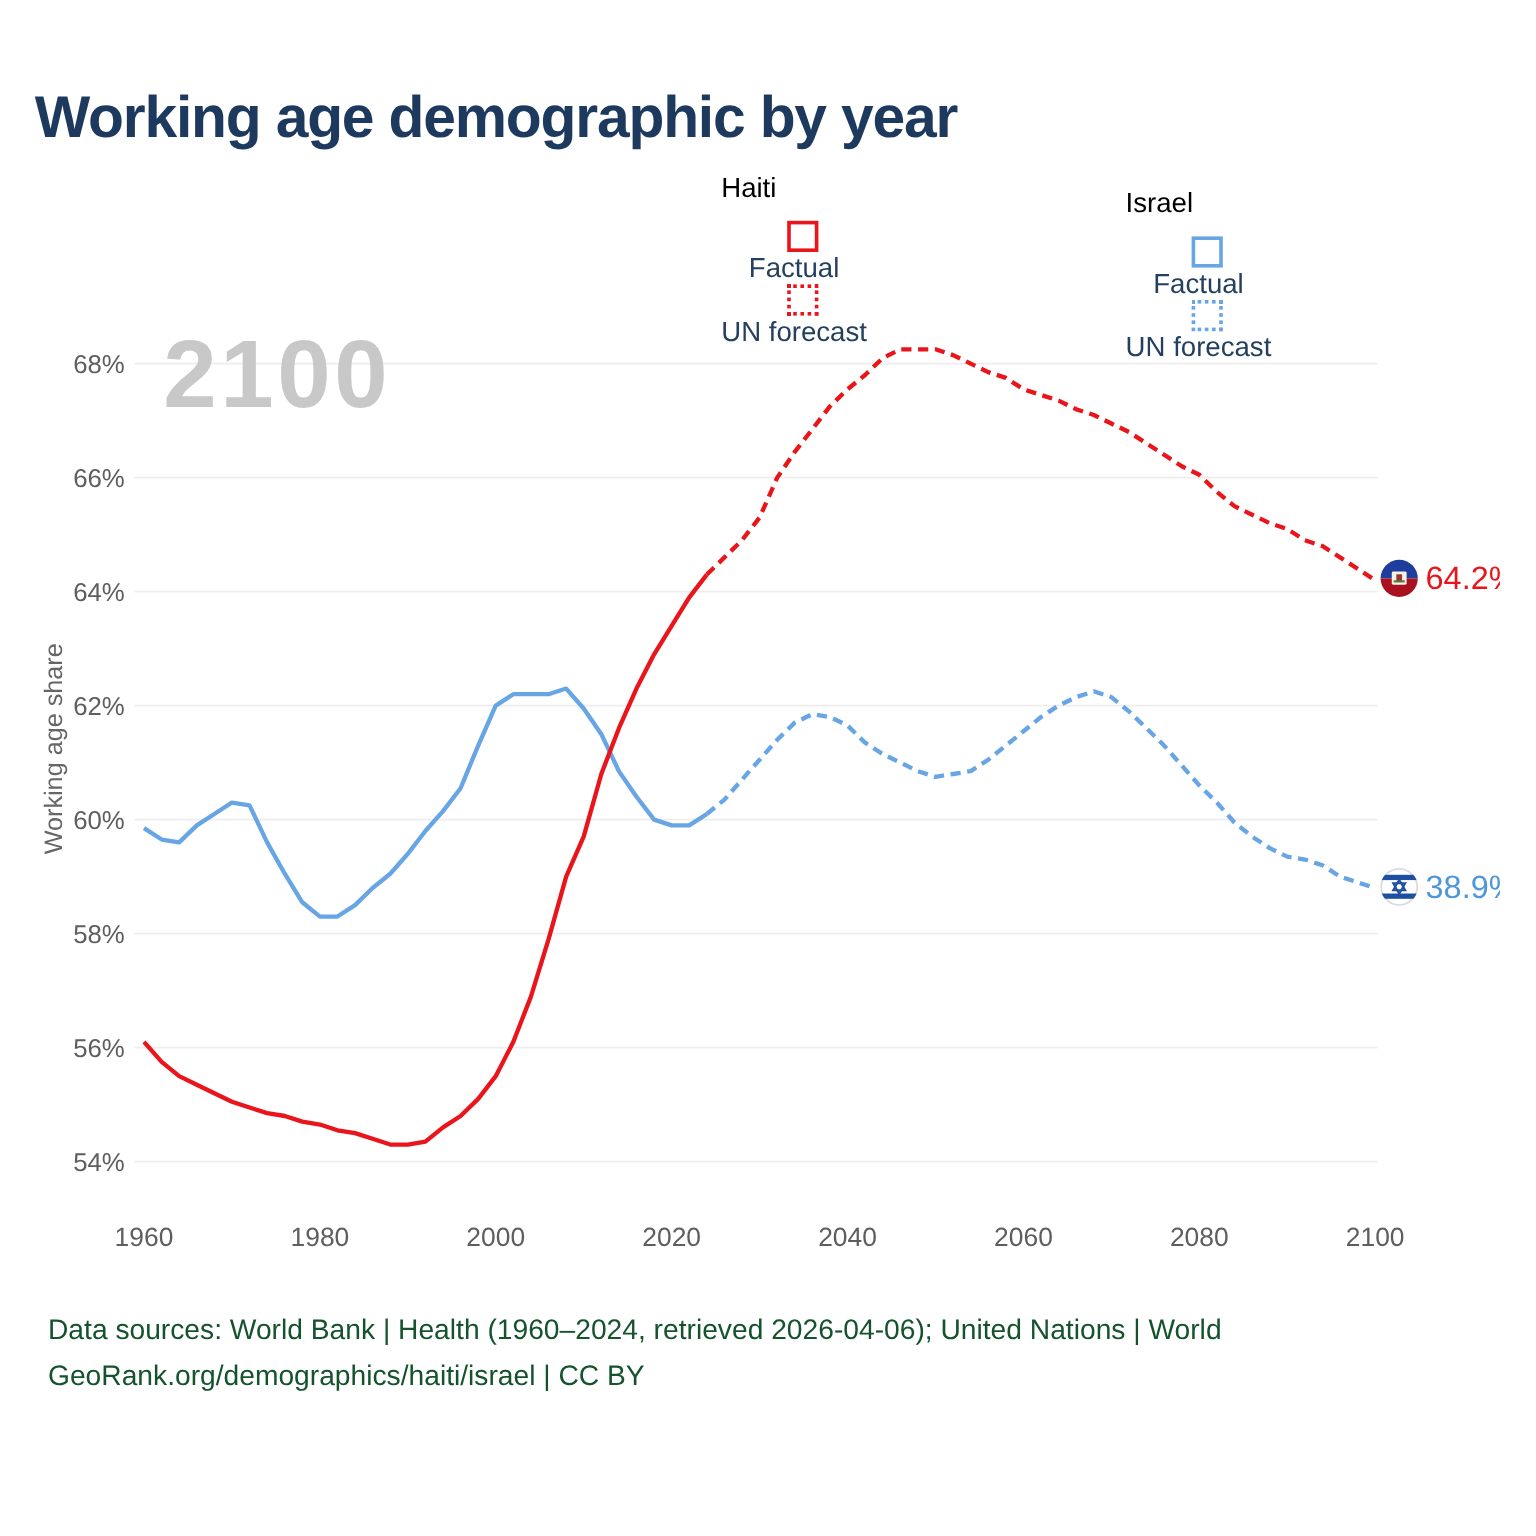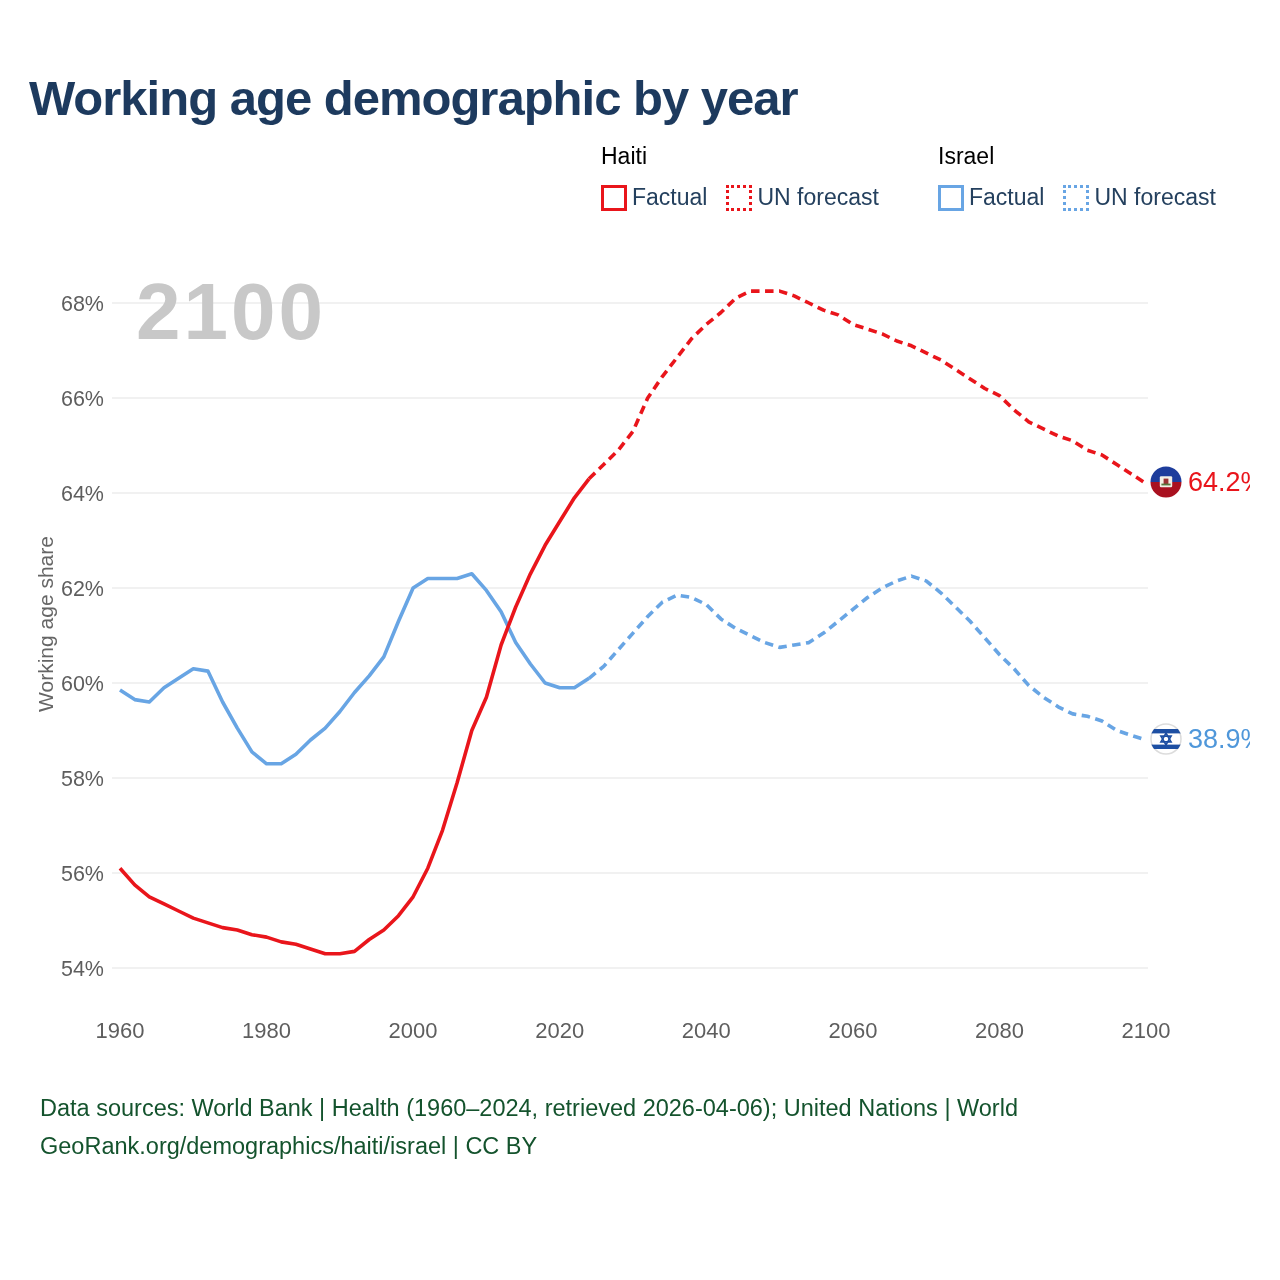--- a/index.html
+++ b/index.html
@@ -7,23 +7,23 @@
     position:relative;width:1250px;height:1280px;background:#ffffff;
     font-family:"Liberation Sans",sans-serif;overflow:hidden;
   }
   .page-title{
     position:absolute;left:29px;top:70px;margin:0;
     font-size:49px;font-weight:700;letter-spacing:-1px;color:#1d3a5e;
   }
   
   .legend-group{position:absolute;top:143px;}
   .legend-group.haiti{left:601px;}
-  .legend-group.israel{left:938px;}
+  .legend-group.israel{left:938px;margin-top:13px;}
   .legend-name{font-size:23px;color:#000000;margin-bottom:14px;}
-  .legend-row{display:flex;align-items:center;}
+  .legend-row{display:flex;align-items:center;flex-direction:column;}
   .swatch{display:inline-block;width:20px;height:20px;margin-right:5px;flex:none;}
   .swatch.solid{border:3px solid #999;}
   .swatch.dotted{border:3px dotted #999;}
   .legend-label{font-size:23px;color:#24405e;margin-right:19px;white-space:nowrap;}
   
   #plot{position:absolute;left:0;top:0;}
   .watermark{
     position:absolute;left:136px;top:272px;
     font-size:80px;font-weight:700;letter-spacing:3px;color:#c8c8c8;line-height:1.0;
   }

